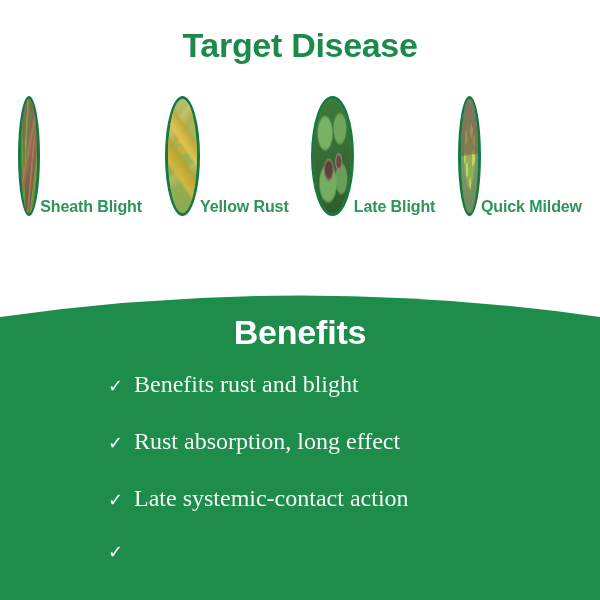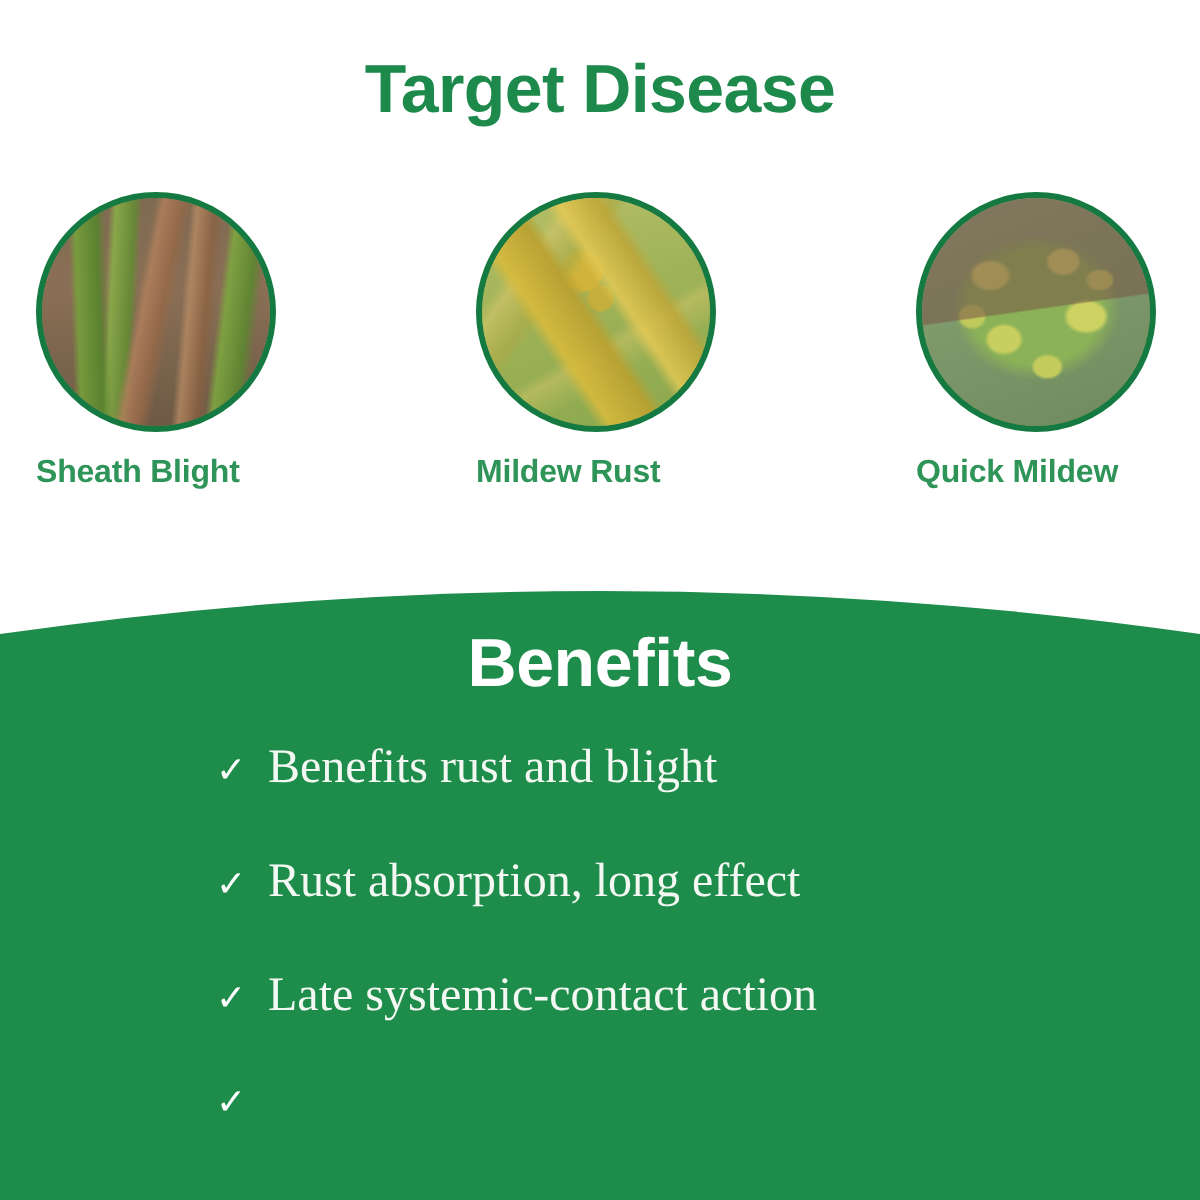--- a/index.html
+++ b/index.html
@@ -47,22 +47,21 @@
     width: 600px;
     display: flex;
     justify-content: space-between;
     padding: 0 18px;
     box-sizing: border-box;
   }
 
   .disease-card {
     width: 124px;
     display: flex;
-    flex-direction: column;
-    align-items: flex-start;
+    align-items: flex-end;
   }
 
   .disease-photo {
     width: 120px;
     height: 120px;
     border-radius: 50%;
     border: 3px solid #147a42;
     box-sizing: border-box;
     overflow: hidden;
     position: relative;
@@ -219,23 +218,29 @@
       <div class="disease-photo">
         <div class="photo-inner ph-sheath"></div>
       </div>
       <div class="disease-label">Sheath Blight</div>
     </div>
 
     <div class="disease-card">
       <div class="disease-photo">
         <div class="photo-inner ph-rust"></div>
       </div>
-      <div class="disease-label">Mildew Rust</div>
-    </div>
-
+      <div class="disease-label">Yellow Rust</div>
+    </div>
+
+    <div class="disease-card">
+      <div class="disease-photo">
+        <div class="photo-inner ph-late"></div>
+      </div>
+      <div class="disease-label">Late Blight</div>
+    </div>
 
     <div class="disease-card">
       <div class="disease-photo">
         <div class="photo-inner ph-downy"></div>
       </div>
       <div class="disease-label">Quick Mildew</div>
     </div>
 
   </div>
 </div>

